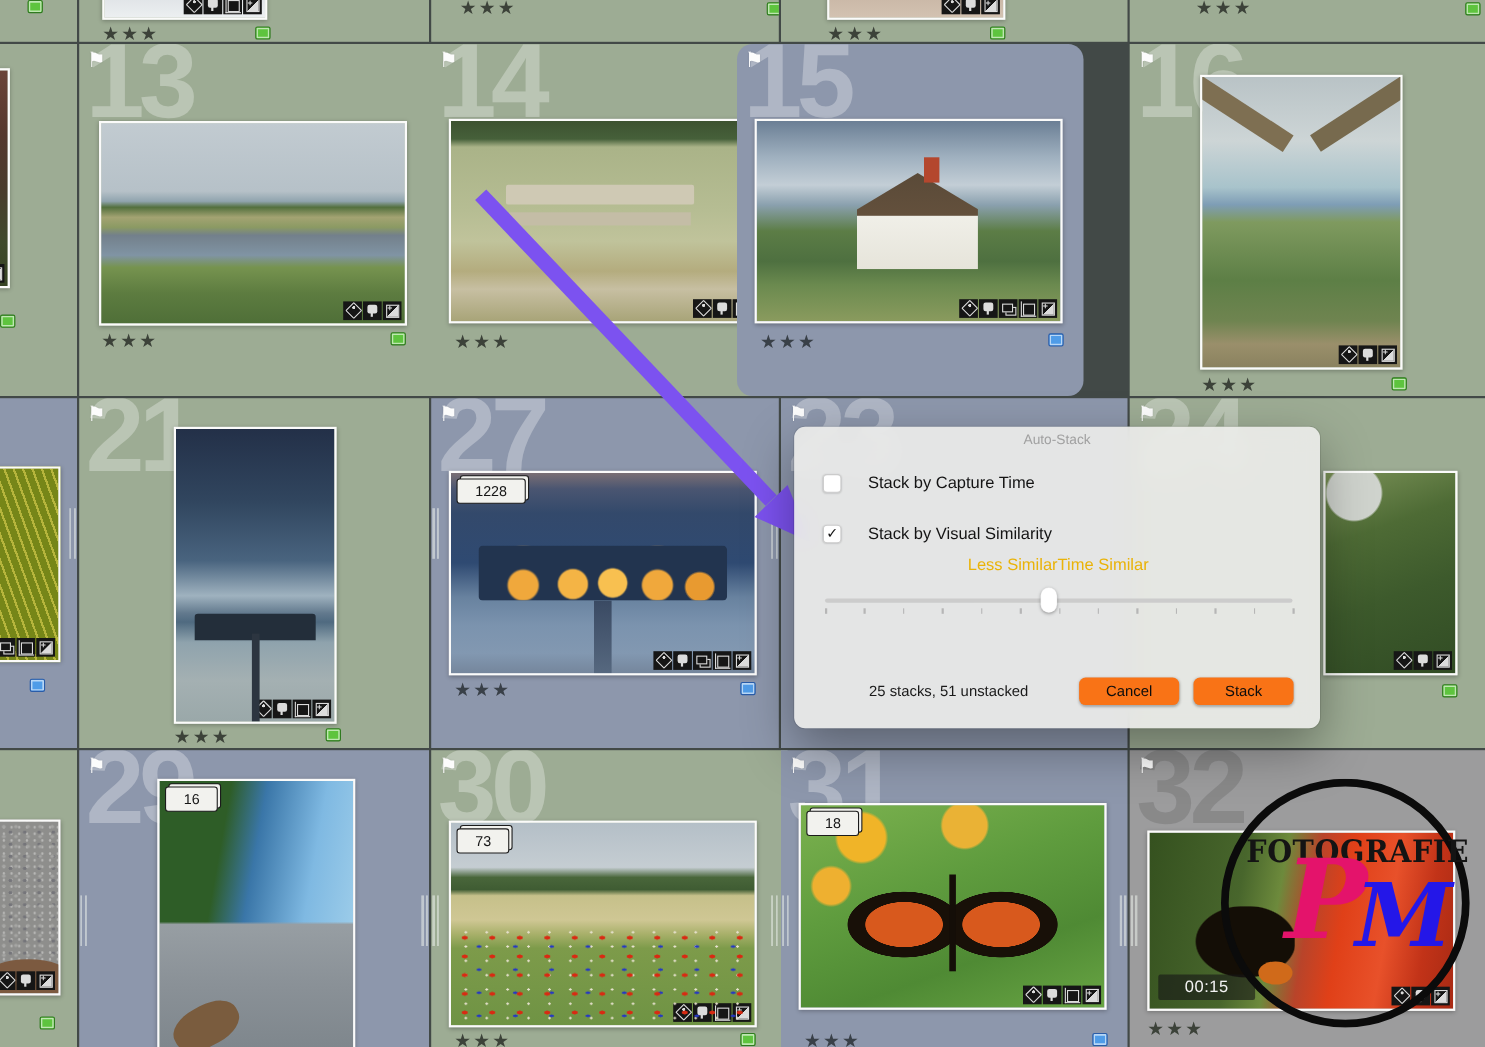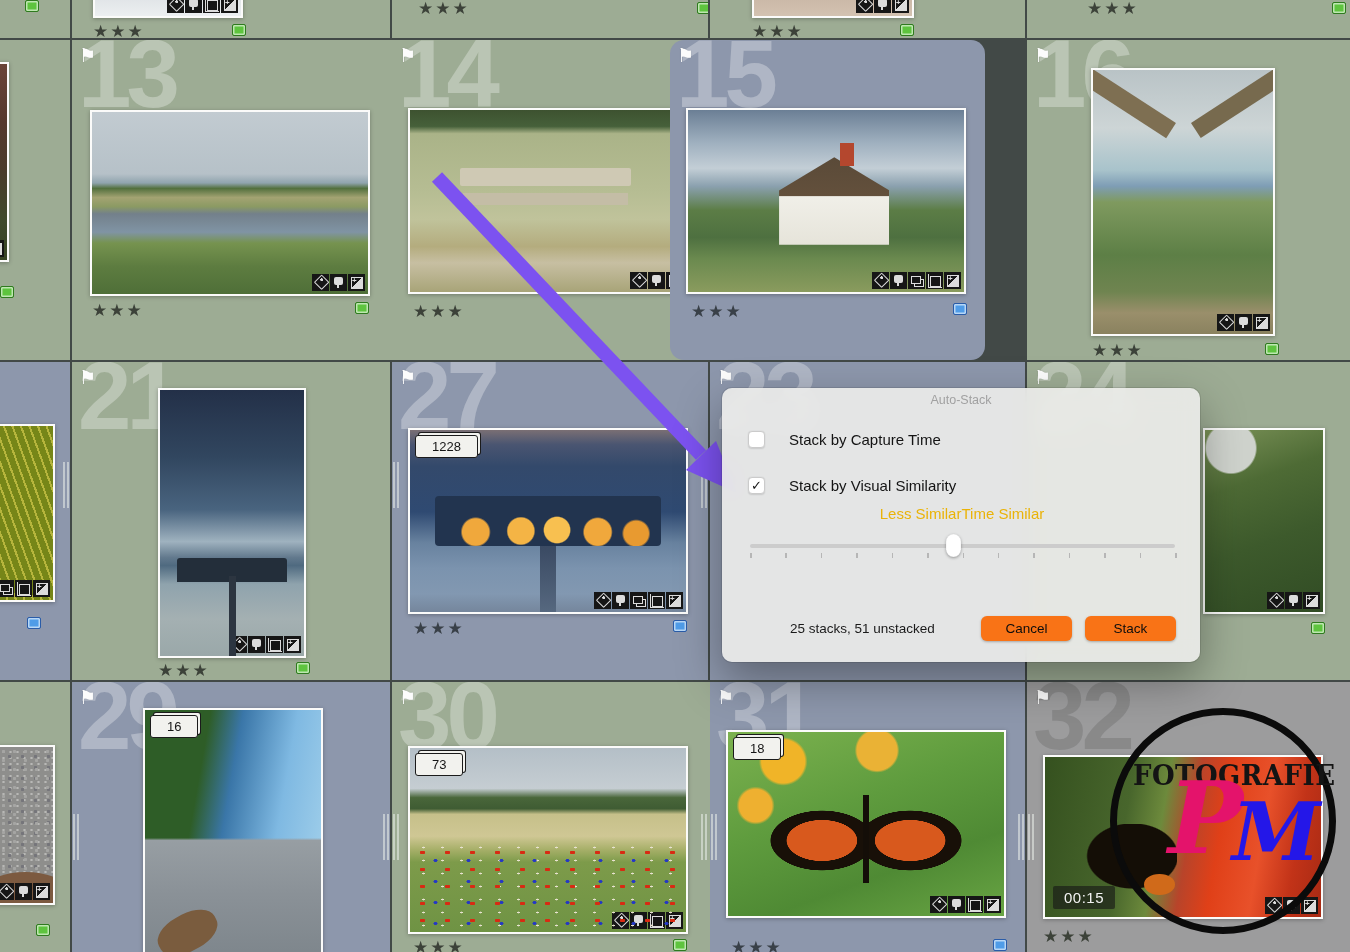--- a/index.html
+++ b/index.html
@@ -26,21 +26,21 @@
   .lab-green { background:#5ec43e; border:1px solid #2f7a1f; }
   .lab-blue  { background:#4f9ce8; border:1px solid #2a5ca8; }
   .split { position:absolute; width:6px; height:46px;
            background:linear-gradient(90deg, rgba(235,240,235,0.55) 0 2px, transparent 2px 4px, rgba(235,240,235,0.55) 4px 6px); }
 
   
   .stack-badge { position:absolute; top:5px; left:5px; background:#f2f2ee; color:#161616;
     font-size:13px; line-height:1; padding:4px 16px; border:1.5px solid #1b1b1b; border-radius:3px;
     box-shadow:3px -3px 0 -1px #f2f2ee, 3px -3px 0 0 #1b1b1b; }
   .video-badge { position:absolute; left:8px; bottom:8px; background:rgba(22,22,22,0.62);
-    color:#f2f2f2; font-size:15px; padding:3px 11px; border-radius:2px; letter-spacing:0.5px; }
+    color:#f2f2f2; font-size:15px; padding:3px 24px; border-radius:2px; letter-spacing:0.5px; }
 
   
   .badges { position:absolute; right:3px; bottom:3px; display:flex; gap:1px; }
   .badge { position:relative; width:17px; height:17px; background:#161616; display:inline-block; }
   .badge::before, .badge::after { content:""; position:absolute; }
   .b-tag::before { width:9px; height:9px; border:1.5px solid #dcdcdc; border-radius:1px;
     left:2px; top:2px; transform:rotate(45deg) translate(2px,-1px);
     background:radial-gradient(circle at 30% 30%, #dcdcdc 1.2px, transparent 1.6px); }
   .b-pin::before { width:9px; height:8px; background:#dcdcdc; border-radius:2px; left:4px; top:3px; }
   .b-pin::after { width:2px; height:4px; background:#dcdcdc; left:7px; top:10px; }

